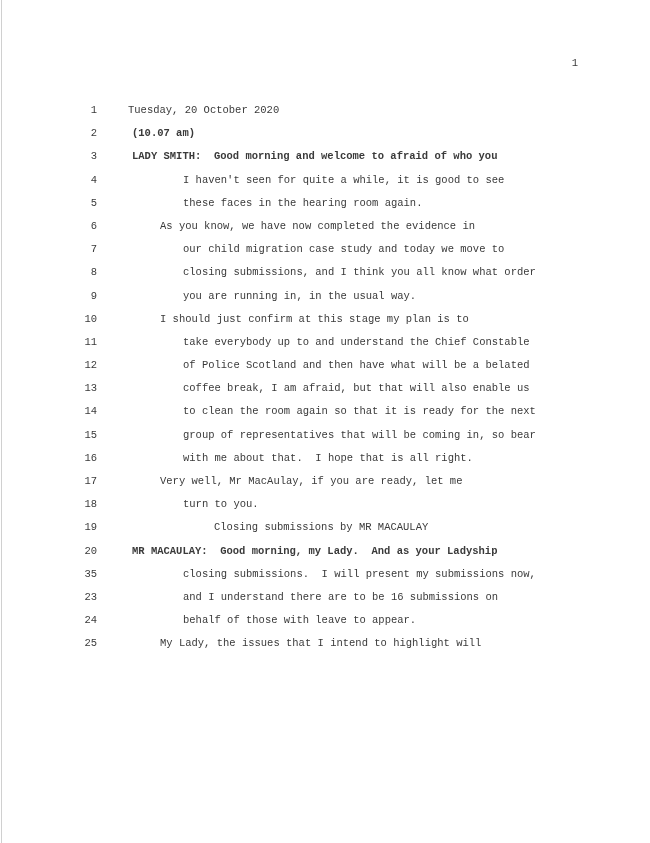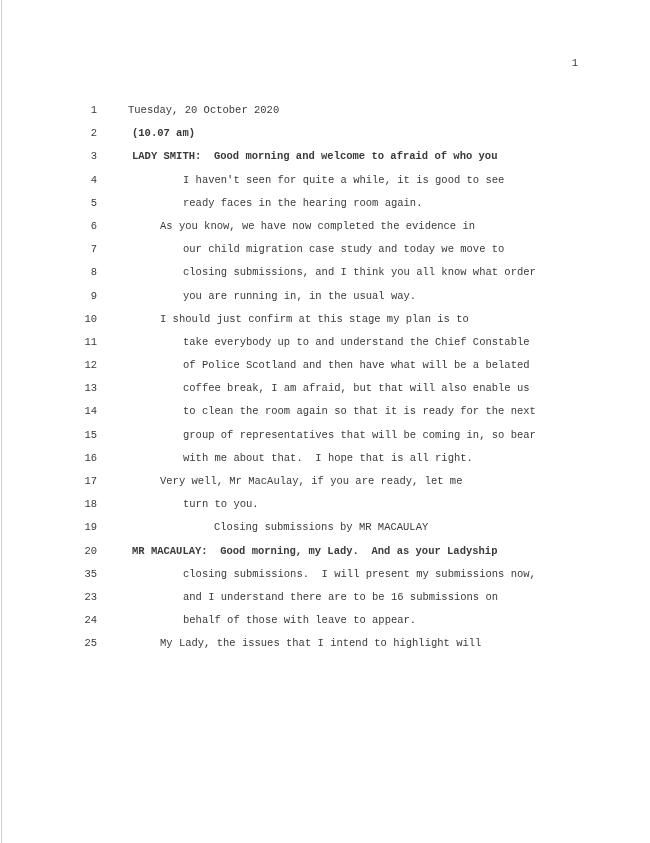--- a/index.html
+++ b/index.html
@@ -79,21 +79,21 @@
       <div class="line">
         <span class="num">3</span>
         <span class="txt speaker">LADY SMITH:  Good morning and welcome to afraid of who you</span>
       </div>
       <div class="line">
         <span class="num">4</span>
         <span class="txt cont">I haven't seen for quite a while, it is good to see</span>
       </div>
       <div class="line">
         <span class="num">5</span>
-        <span class="txt cont">ready faces in the hearing room again.</span>
+        <span class="txt cont">these faces in the hearing room again.</span>
       </div>
       <div class="line">
         <span class="num">6</span>
         <span class="txt para">As you know, we have now completed the evidence in</span>
       </div>
       <div class="line">
         <span class="num">7</span>
         <span class="txt cont">our child migration case study and today we move to</span>
       </div>
       <div class="line">

